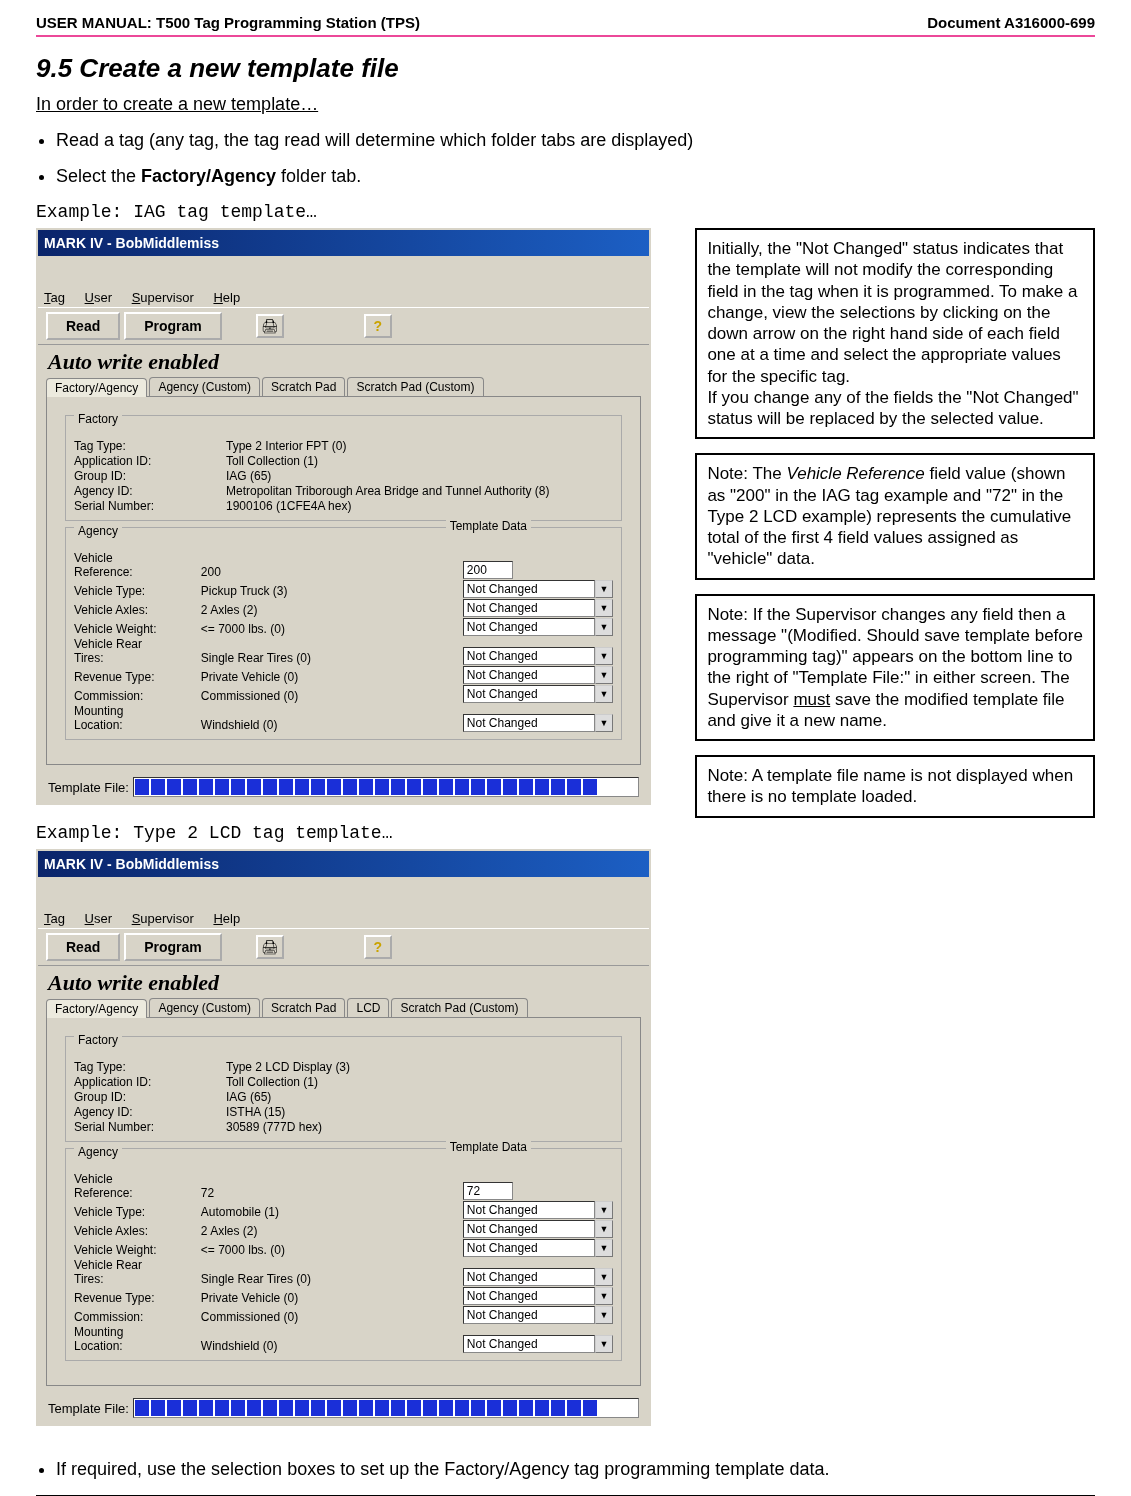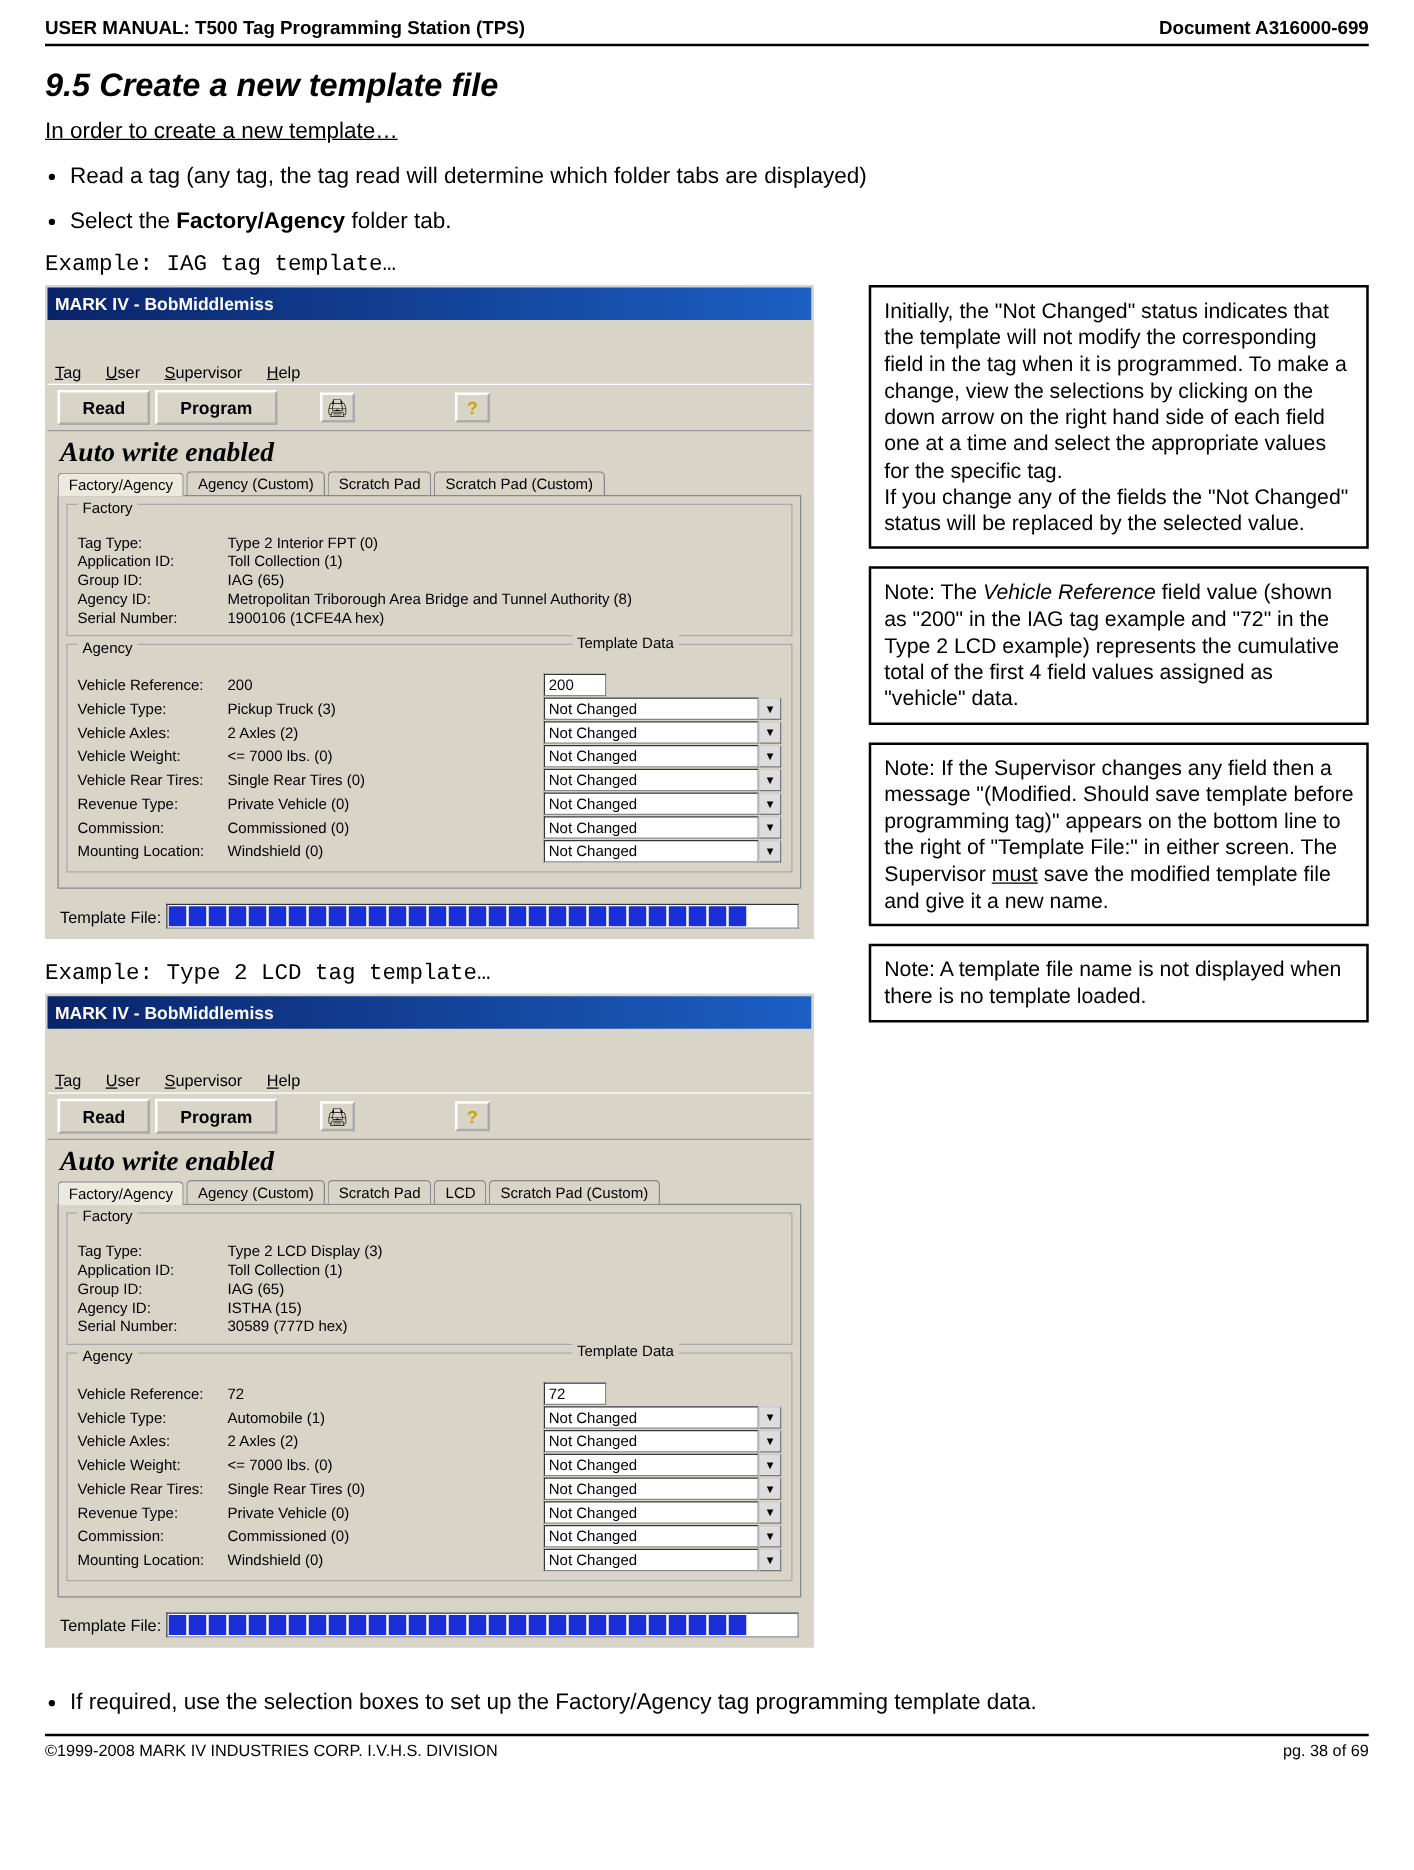--- a/index.html
+++ b/index.html
@@ -11,21 +11,21 @@
     width: 1131px;
   }
   .page {
     padding: 14px 36px 20px 36px;
   }
   .hdr {
     display: flex;
     justify-content: space-between;
     font-size: 15px;
     font-weight: bold;
-    border-bottom: 2px solid #000000;
+    border-bottom: 2px solid #ec4899;
     padding-bottom: 4px;
     margin-bottom: 16px;
   }
   h2.section {
     font-style: italic;
     font-weight: bold;
     font-size: 26px;
     margin: 0 0 10px 0;
   }
   .intro { font-size: 18px; margin: 0 0 6px 0; text-decoration: underline; }
@@ -113,41 +113,42 @@
   }
   .tab.active {
     background: #eceade;
     position: relative;
     top: 1px;
   }
   .panel {
     margin: 0 8px 6px 8px;
     border: 1px solid #888;
     background: #d8d4c8;
-    padding: 6px;
+    padding: 18px;
   }
   .fieldset {
     border: 1px solid #aaa;
     margin-bottom: 6px;
     padding: 4px 8px 6px 8px;
     position: relative;
   }
   .legend {
     position: relative;
     top: -11px;
     background: #d8d4c8;
     font-size: 12px;
     padding: 0 4px;
     display: inline-block;
   }
   .frow {
     display: flex;
     font-size: 12px;
     margin: 1px 0;
-    align-items: center;
+    align-items: flex-end;
+    gap: 32px;
   }
   .flab { width: 120px; }
   .fval { flex: 0 0 230px; }
   .tdata {
     display: flex;
     align-items: center;
     margin-left: auto;
     width: 190px;
   }
   .txtbox {

